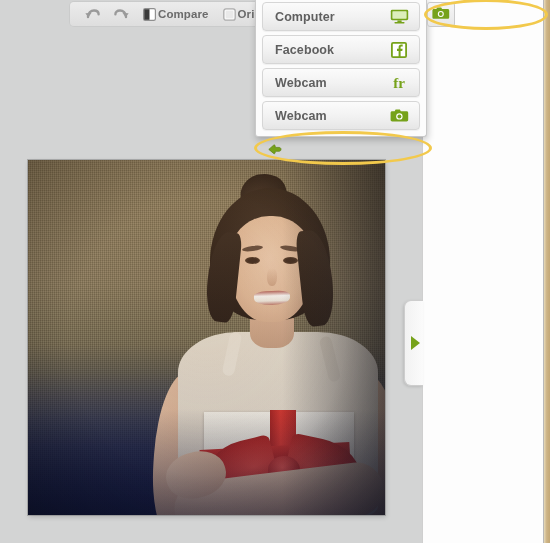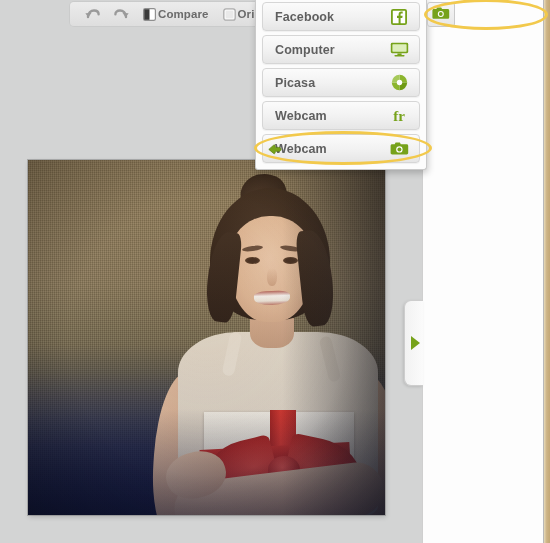--- a/index.html
+++ b/index.html
@@ -460,53 +460,41 @@
           <circle cx="8.8" cy="8.0" r="3.0" fill="#ffffff"></circle>
           <circle cx="8.8" cy="8.0" r="1.9" fill="#76a21a"></circle>
         </svg>
       </span>
     </div>
   </div>
 
   <div class="menu">
 
     <div class="menu-item">
-      <span class="mi-label">Facebook</span>
-      <span class="mi-icon">
-        <svg width="16" height="16" viewBox="0 0 16 16">
-          <rect x="0.9" y="0.9" width="14.2" height="14.2" rx="1.2" fill="#ffffff" stroke="#76a21a" stroke-width="1.8"></rect>
-          <path d="M9.6 15.1 V8.9 H11.3 L11.6 6.8 H9.6 V5.5 C9.6 4.9 9.8 4.5 10.7 4.5 H11.7 V2.6 C11.5 2.6 10.9 2.5 10.2 2.5 C8.7 2.5 7.6 3.4 7.6 5.2 V6.8 H6.0 V8.9 H7.6 V15.1 Z" fill="#76a21a"></path>
-        </svg>
-      </span>
-    </div>
-
-    <div class="menu-item">
       <span class="mi-label">Computer</span>
       <span class="mi-icon">
         <svg width="19" height="15" viewBox="0 0 19 15">
           <rect x="0.8" y="0.8" width="17.4" height="10.4" rx="1.4" fill="#76a21a"></rect>
           <rect x="2.4" y="2.3" width="14.2" height="7.4" rx="0.6" fill="#ddeebb"></rect>
           <rect x="7.4" y="11.4" width="4.2" height="1.8" fill="#76a21a"></rect>
           <rect x="4.4" y="12.9" width="10.2" height="1.6" rx="0.8" fill="#76a21a"></rect>
         </svg>
       </span>
     </div>
 
     <div class="menu-item">
-      <span class="mi-label">Picasa</span>
+      <span class="mi-label">Facebook</span>
       <span class="mi-icon">
-        <svg width="17" height="17" viewBox="0 0 17 17">
-          <path d="M8.5 0.8 A7.7 7.7 0 0 1 16.2 8.5 L8.5 8.5 Z" fill="#8cb52e"></path>
-          <path d="M16.2 8.5 A7.7 7.7 0 0 1 8.5 16.2 L8.5 8.5 Z" fill="#6e9a14"></path>
-          <path d="M8.5 16.2 A7.7 7.7 0 0 1 0.8 8.5 L8.5 8.5 Z" fill="#8cb52e"></path>
-          <path d="M0.8 8.5 A7.7 7.7 0 0 1 8.5 0.8 L8.5 8.5 Z" fill="#a6c95a"></path>
-          <circle cx="8.5" cy="8.5" r="2.7" fill="#ffffff"></circle>
-        </svg>
-      </span>
-    </div>
+        <svg width="16" height="16" viewBox="0 0 16 16">
+          <rect x="0.9" y="0.9" width="14.2" height="14.2" rx="1.2" fill="#ffffff" stroke="#76a21a" stroke-width="1.8"></rect>
+          <path d="M9.6 15.1 V8.9 H11.3 L11.6 6.8 H9.6 V5.5 C9.6 4.9 9.8 4.5 10.7 4.5 H11.7 V2.6 C11.5 2.6 10.9 2.5 10.2 2.5 C8.7 2.5 7.6 3.4 7.6 5.2 V6.8 H6.0 V8.9 H7.6 V15.1 Z" fill="#76a21a"></path>
+        </svg>
+      </span>
+    </div>
+
 
     <div class="menu-item">
       <span class="mi-label">Webcam</span>
       <span class="mi-icon">
         <svg width="22" height="17" viewBox="0 0 22 17">
           <text x="11" y="14" text-anchor="middle" font-family="'Liberation Serif', serif" font-size="15" font-weight="bold" fill="#76a21a">fr</text>
         </svg>
       </span>
     </div>
 

